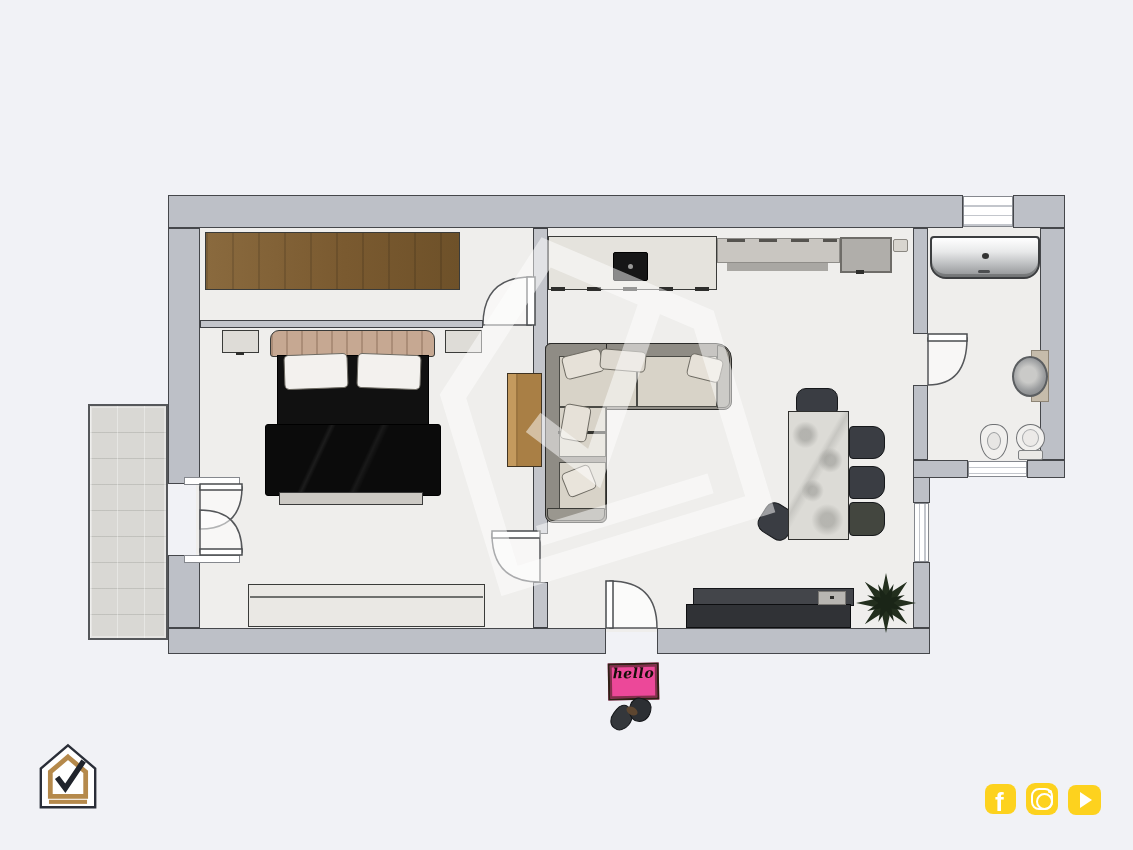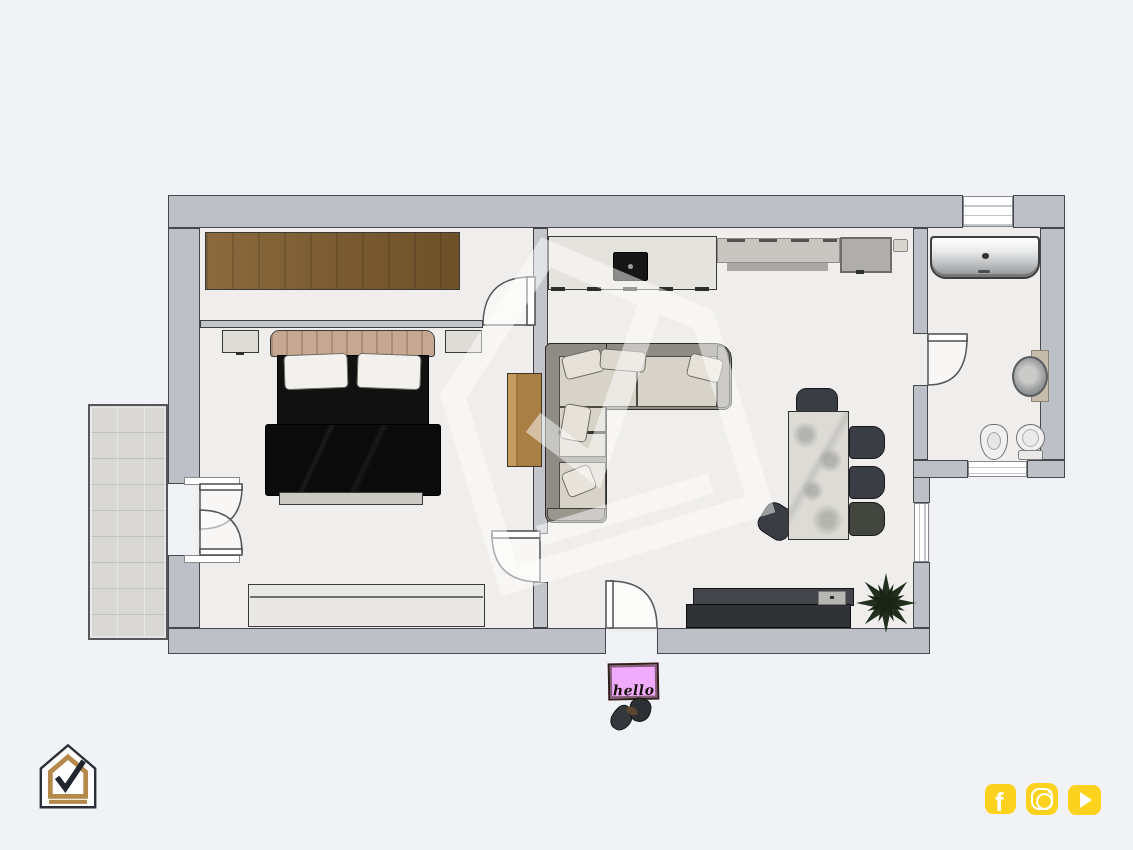--- a/index.html
+++ b/index.html
@@ -16,22 +16,22 @@
     background-image:linear-gradient(90deg,rgba(255,255,255,.35) 1px,transparent 1px),
                      linear-gradient(rgba(110,110,108,.22) 1px,transparent 1px);
     background-size:27px 26px;box-shadow:inset 0 0 0 2px rgba(255,255,255,.35);}
   
   .outl{border:1.5px solid #3a3b39;}
   .cushion{background:#d8d3c8;border:1px solid #4a4a45;position:absolute;box-sizing:border-box;}
   .pillow{background:#e6e1d8;border:1px solid #6f6c64;position:absolute;box-sizing:border-box;border-radius:5px;}
   .chair{background:#3a3d43;border:1.5px solid #16181b;position:absolute;box-sizing:border-box;}
   .tick{position:absolute;background:#2e2e2c;}
   
-  .mat{background:#f0abfc;border:2px solid #2e2115;box-shadow:inset 0 0 0 2px rgba(46,28,12,.55);
-       display:flex;align-items:flex-end;justify-content:center;transform:rotate(-1deg);}
+  .mat{background:#ec4899;border:2px solid #2e2115;box-shadow:inset 0 0 0 2px rgba(46,28,12,.55);
+       display:flex;align-items:flex-start;justify-content:center;transform:rotate(-1deg);}
   .mat span{font-family:"DejaVu Serif",serif;font-style:italic;font-weight:bold;
        font-size:14px;color:#171009;letter-spacing:.5px;}
   
   .soc{border-radius:8px;background:#fdd21e;position:absolute;}
   .fbf{color:#fff;font-weight:bold;font-size:26px;line-height:30px;position:absolute;left:10px;top:3px;}
   .igframe{position:absolute;left:5px;top:5px;right:5px;bottom:5px;border:2.6px solid #fff;border-radius:8px;}
   .iglens{position:absolute;left:9.5px;top:9.5px;width:13px;height:13px;border:2.6px solid #fff;border-radius:50%;}
   .igdot{position:absolute;right:6.5px;top:6.5px;width:3.4px;height:3.4px;background:#fff;border-radius:50%;}
   .yttri{position:absolute;left:12px;top:7px;width:0;height:0;
          border-left:12px solid #fff;border-top:8px solid transparent;border-bottom:8px solid transparent;}

